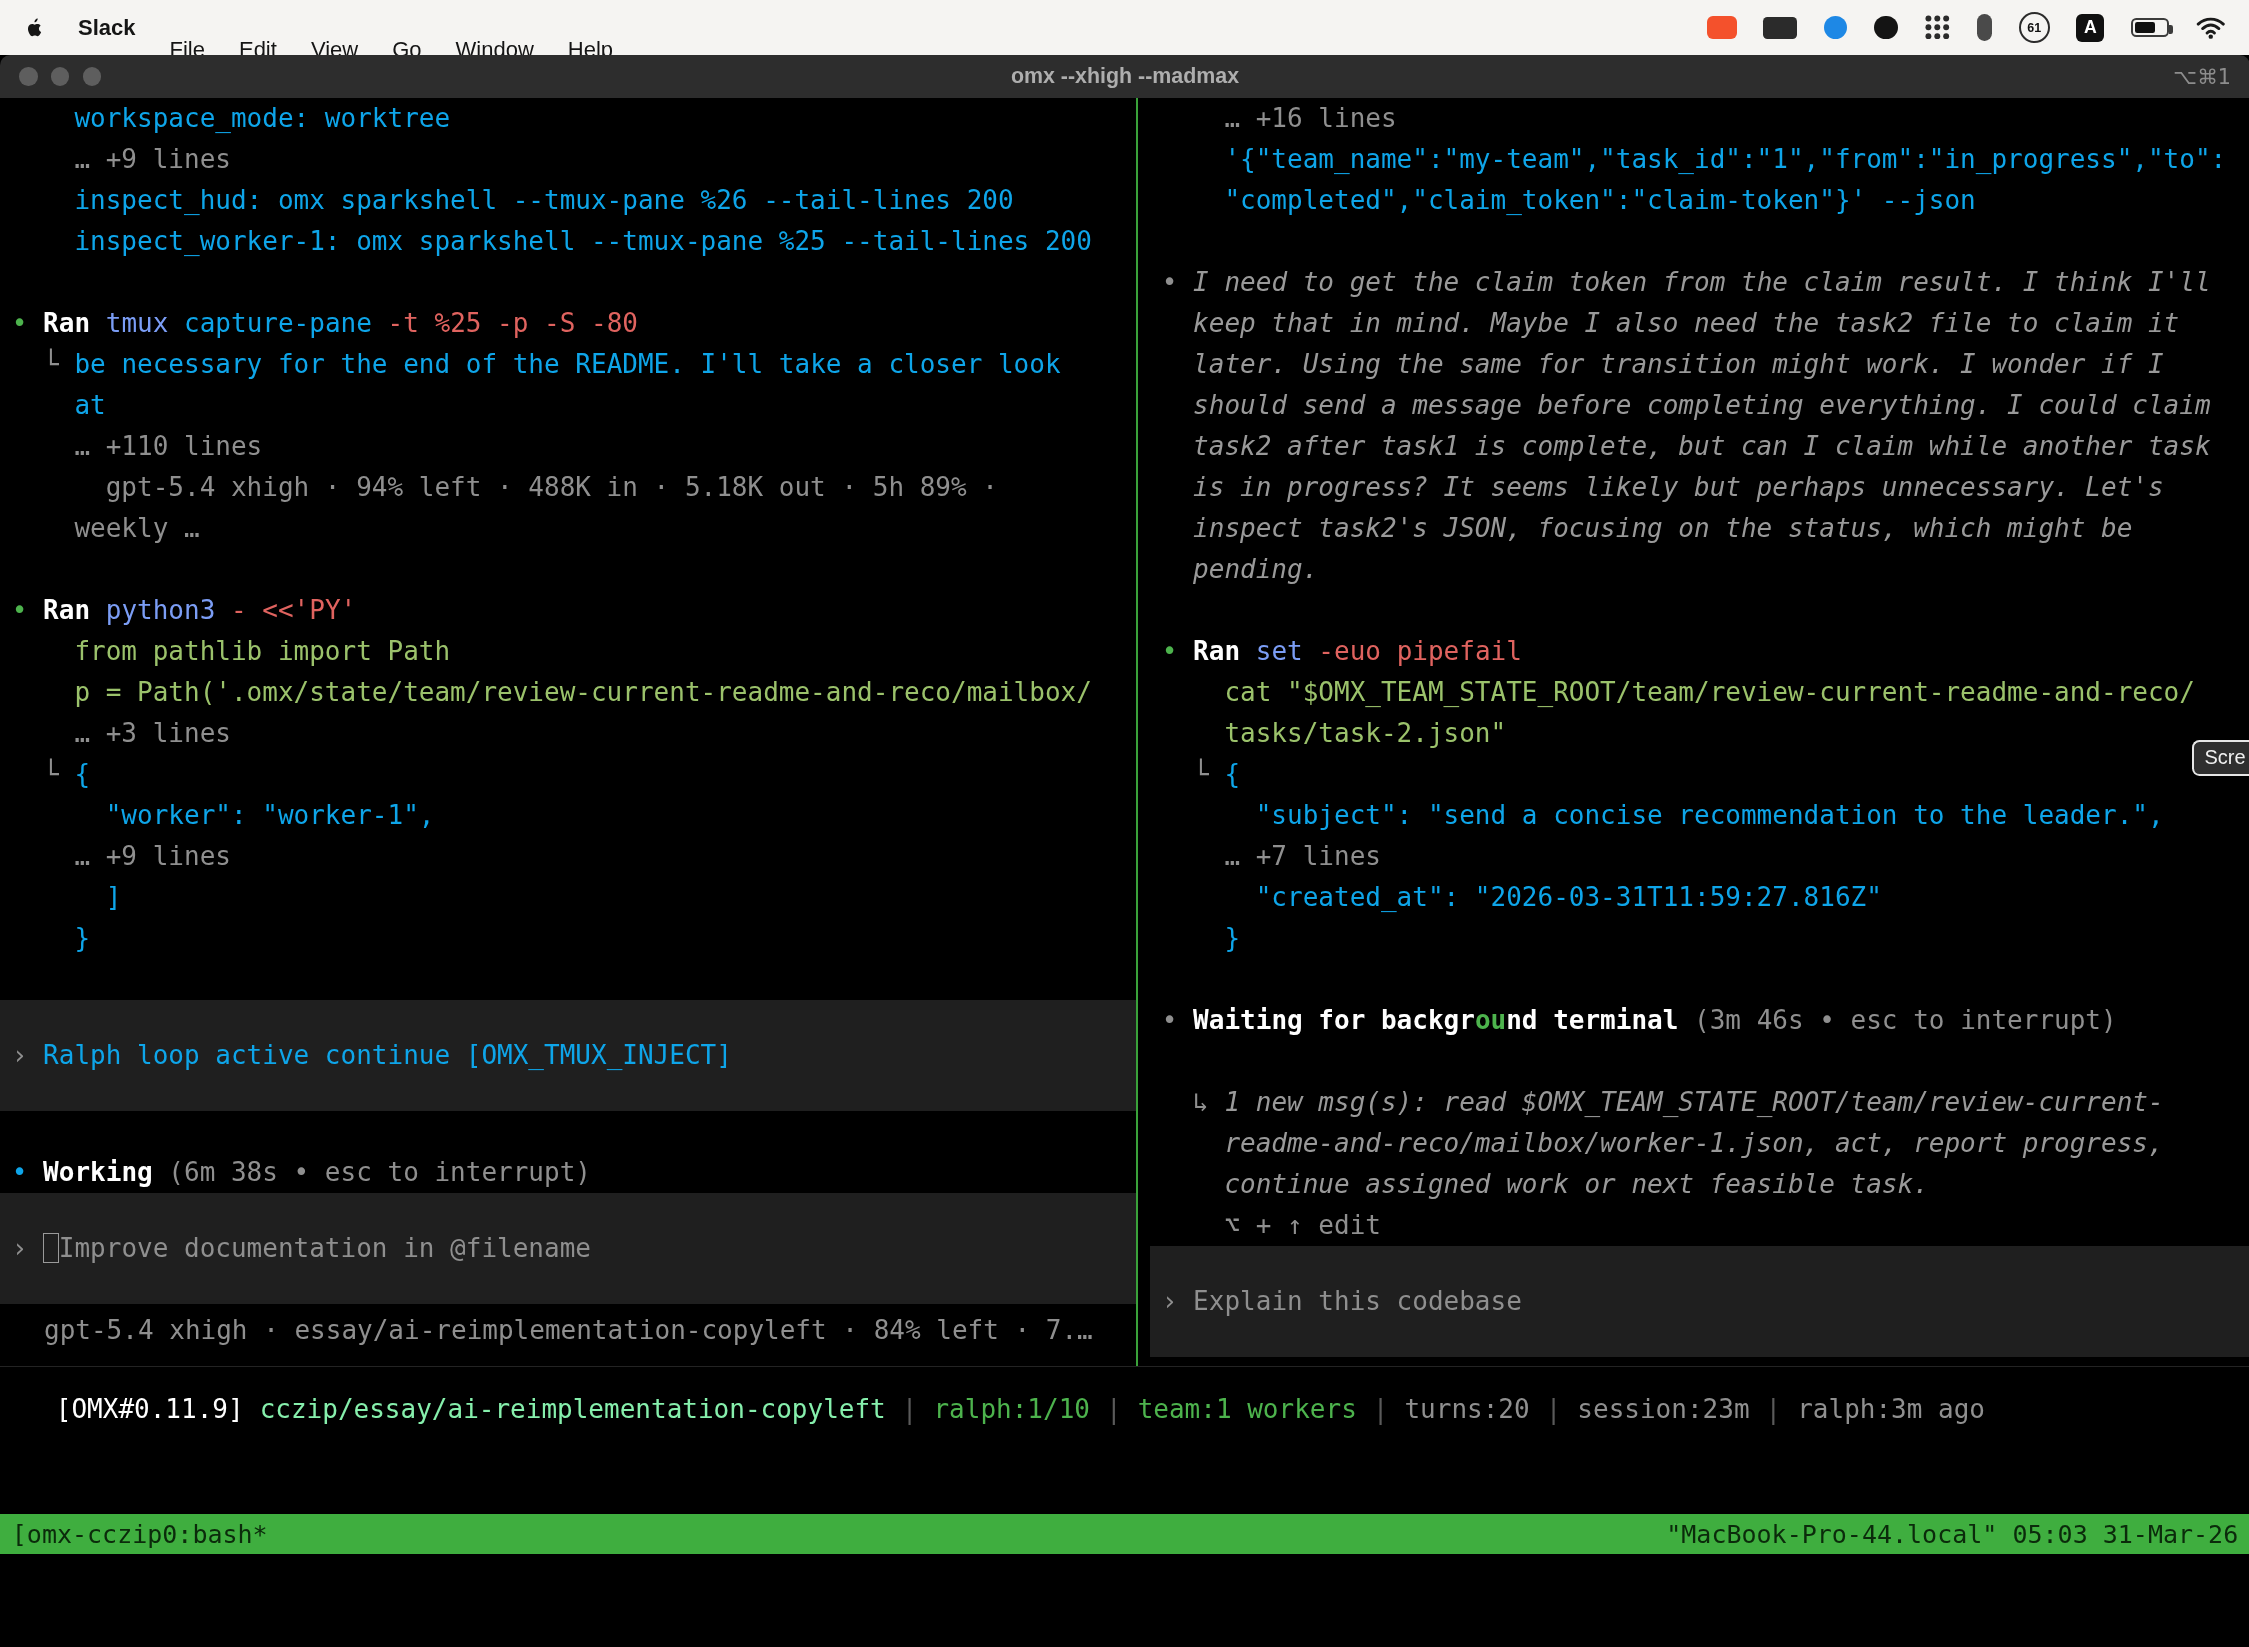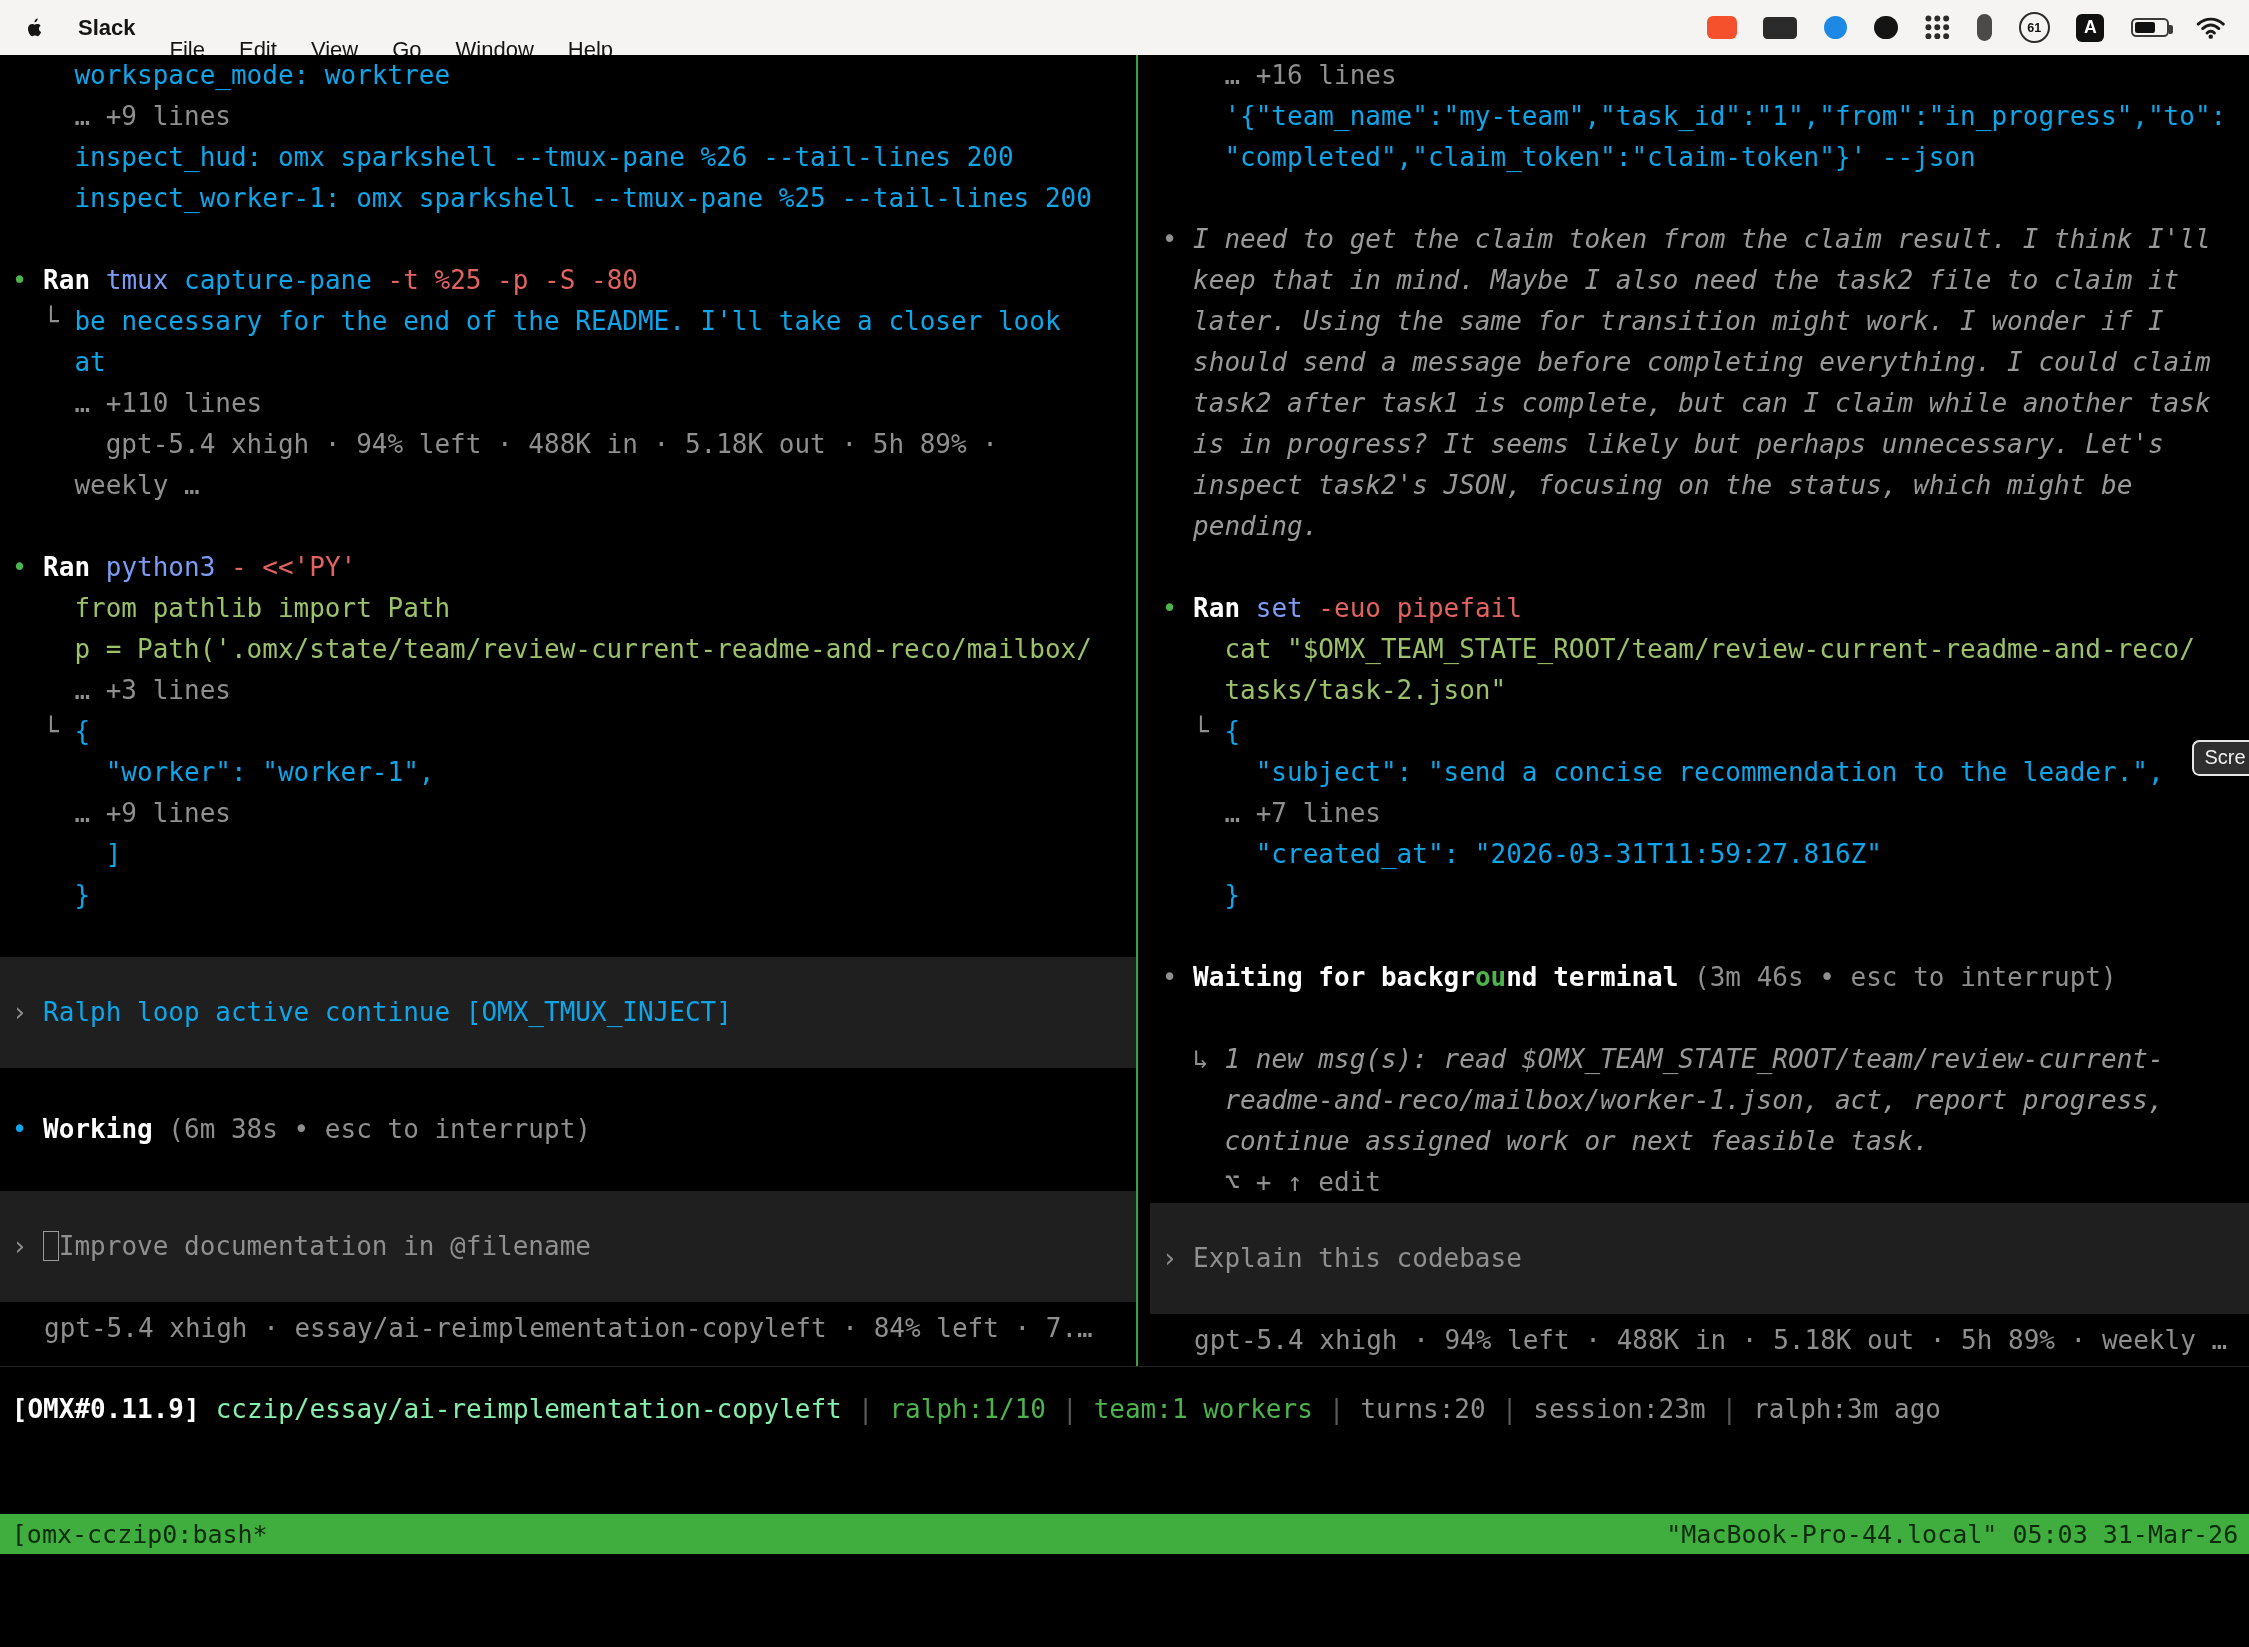--- a/index.html
+++ b/index.html
@@ -56,21 +56,21 @@
   .s-red  { color:#e0635f; }
   .s-green{ color:#9bc26b; }
   .s-gbul { color:#4db34d; }
   .s-ital { color:#999999; font-style:italic; }
   .s-bgrn { color:#4db34d; font-weight:bold; }
   .s-cur  { color:#bbbbbb; outline:1.5px solid #9a9a9a; outline-offset:-1.5px; }
 
   
   .hud { height:148px; flex:0 0 auto; border-top:1.5px solid #232323; padding:22px 11.8px 0; }
   .hudline { display:flex; align-items:center; gap:16px; font-size:26px; line-height:41px; white-space:pre; }
-  .h-ver { color:#ffffff; font-weight:bold; }
+  .h-ver { color:#ffffff; font-weight:normal;margin-left:44px; }
   .h-path { color:#86efac; }
   .h-sep { color:#5a5a5a; }
   .h-green { color:#4db34d; }
   .h-gray { color:#8f8f8f; }
 
   
   .tmuxbar { height:40px; flex:0 0 auto; background:#3fae3f; color:#0b2b0b; display:flex;
              justify-content:space-between; align-items:center; padding:0 11.8px; font-size:25px; white-space:pre;gap:26px; }
   .bottom-strip { height:17.7px; flex:0 0 auto; background:#000; }
 
@@ -128,20 +128,29 @@
         <svg width="29.5" height="23.6" viewBox="0 0 40 32" fill="none" stroke="#1a1a1a" stroke-width="4" stroke-linecap="round">
             <path d="M3 11 C13 2 27 2 37 11"></path>
             <path d="M9 17 C16 11 24 11 31 17"></path>
             <path d="M15 23 C18 20 22 20 25 23"></path>
             <circle cx="20" cy="28" r="3" fill="#1a1a1a" stroke="none"></circle>
           </svg>
       </span>
     </div>
   </div>
 
+  <div class="titlebar">
+    <div class="traffic">
+      <span class="light"></span>
+      <span class="light"></span>
+      <span class="light"></span>
+    </div>
+    <span class="win-title">omx --xhigh --madmax</span>
+    <span class="win-shortcut">⌥⌘1</span>
+  </div>
 
   <div class="terminal">
     <div class="pane pane-left">
       <div class="lines"><div class="tline"><span class="s-fg">    workspace_mode: worktree</span></div><div class="tline"><span class="s-dim">    … +9 lines</span></div><div class="tline"><span class="s-fg">    inspect_hud: omx sparkshell --tmux-pane %26 --tail-lines 200</span></div><div class="tline"><span class="s-fg">    inspect_worker-1: omx sparkshell --tmux-pane %25 --tail-lines 200</span></div><div class="tline"><span class="s-fg"> </span></div><div class="tline"><span class="s-gbul">• </span><span class="s-bold">Ran </span><span class="s-blue">tmux </span><span class="s-fg">capture-pane </span><span class="s-red">-t %25 -p -S -80</span></div><div class="tline"><span class="s-dim">  └ </span><span class="s-fg">be necessary for the end of the README. I'll take a closer look</span></div><div class="tline"><span class="s-fg">    at</span></div><div class="tline"><span class="s-dim">    … +110 lines</span></div><div class="tline"><span class="s-dim">      gpt-5.4 xhigh · 94% left · 488K in · 5.18K out · 5h 89% ·</span></div><div class="tline"><span class="s-dim">    weekly …</span></div><div class="tline"><span class="s-fg"> </span></div><div class="tline"><span class="s-gbul">• </span><span class="s-bold">Ran </span><span class="s-blue">python3 </span><span class="s-red">- &lt;&lt;'PY'</span></div><div class="tline"><span class="s-green">    from pathlib import Path</span></div><div class="tline"><span class="s-green">    p = Path('.omx/state/team/review-current-readme-and-reco/mailbox/</span></div><div class="tline"><span class="s-dim">    … +3 lines</span></div><div class="tline"><span class="s-dim">  └ </span><span class="s-fg">{</span></div><div class="tline"><span class="s-fg">      "worker": "worker-1",</span></div><div class="tline"><span class="s-dim">    … +9 lines</span></div><div class="tline"><span class="s-fg">      ]</span></div><div class="tline"><span class="s-fg">    }</span></div><div class="tline"><span class="s-fg"> </span></div><div class="tline band"><span class="s-dim">› </span><span class="s-fg">Ralph loop active continue [OMX_TMUX_INJECT]</span></div><div class="tline"><span class="s-fg"> </span></div><div class="tline"><span class="s-fg">• </span><span class="s-bold">Working</span><span class="s-dim"> (6m 38s • esc to interrupt)</span></div></div>
       <div class="spacer"></div>
       <div class="lines prompt-area"><div class="tline band"><span class="s-dim">› </span><span class="s-cur"> </span><span class="s-dim">Improve documentation in @filename</span></div></div>
       <div class="pane-status">gpt-5.4 xhigh · essay/ai-reimplementation-copyleft · 84% left · 7.…</div>
     </div>
     <div class="pane pane-right">
       <div class="lines"><div class="tline"><span class="s-dim">    … +16 lines</span></div><div class="tline"><span class="s-fg">    '{"team_name":"my-team","task_id":"1","from":"in_progress","to":</span></div><div class="tline"><span class="s-fg">    "completed","claim_token":"claim-token"}' --json</span></div><div class="tline"><span class="s-fg"> </span></div><div class="tline"><span class="s-dim">• </span><span class="s-ital">I need to get the claim token from the claim result. I think I'll</span></div><div class="tline"><span class="s-ital">  keep that in mind. Maybe I also need the task2 file to claim it</span></div><div class="tline"><span class="s-ital">  later. Using the same for transition might work. I wonder if I</span></div><div class="tline"><span class="s-ital">  should send a message before completing everything. I could claim</span></div><div class="tline"><span class="s-ital">  task2 after task1 is complete, but can I claim while another task</span></div><div class="tline"><span class="s-ital">  is in progress? It seems likely but perhaps unnecessary. Let's</span></div><div class="tline"><span class="s-ital">  inspect task2's JSON, focusing on the status, which might be</span></div><div class="tline"><span class="s-ital">  pending.</span></div><div class="tline"><span class="s-fg"> </span></div><div class="tline"><span class="s-gbul">• </span><span class="s-bold">Ran </span><span class="s-blue">set </span><span class="s-red">-euo pipefail</span></div><div class="tline"><span class="s-green">    cat "$OMX_TEAM_STATE_ROOT/team/review-current-readme-and-reco/</span></div><div class="tline"><span class="s-green">    tasks/task-2.json"</span></div><div class="tline"><span class="s-dim">  └ </span><span class="s-fg">{</span></div><div class="tline"><span class="s-fg">      "subject": "send a concise recommendation to the leader.",</span></div><div class="tline"><span class="s-dim">    … +7 lines</span></div><div class="tline"><span class="s-fg">      "created_at": "2026-03-31T11:59:27.816Z"</span></div><div class="tline"><span class="s-fg">    }</span></div><div class="tline"><span class="s-fg"> </span></div><div class="tline"><span class="s-dim">• </span><span class="s-bold">Waiting for backgr</span><span class="s-bgrn">ou</span><span class="s-bold">nd terminal </span><span class="s-dim">(3m 46s • esc to interrupt)</span></div><div class="tline"><span class="s-fg"> </span></div><div class="tline"><span class="s-dim">  ↳ </span><span class="s-ital">1 new msg(s): read $OMX_TEAM_STATE_ROOT/team/review-current-</span></div><div class="tline"><span class="s-ital">    readme-and-reco/mailbox/worker-1.json, act, report progress,</span></div><div class="tline"><span class="s-ital">    continue assigned work or next feasible task.</span></div><div class="tline"><span class="s-dim">    ⌥ + ↑ edit</span></div></div>

